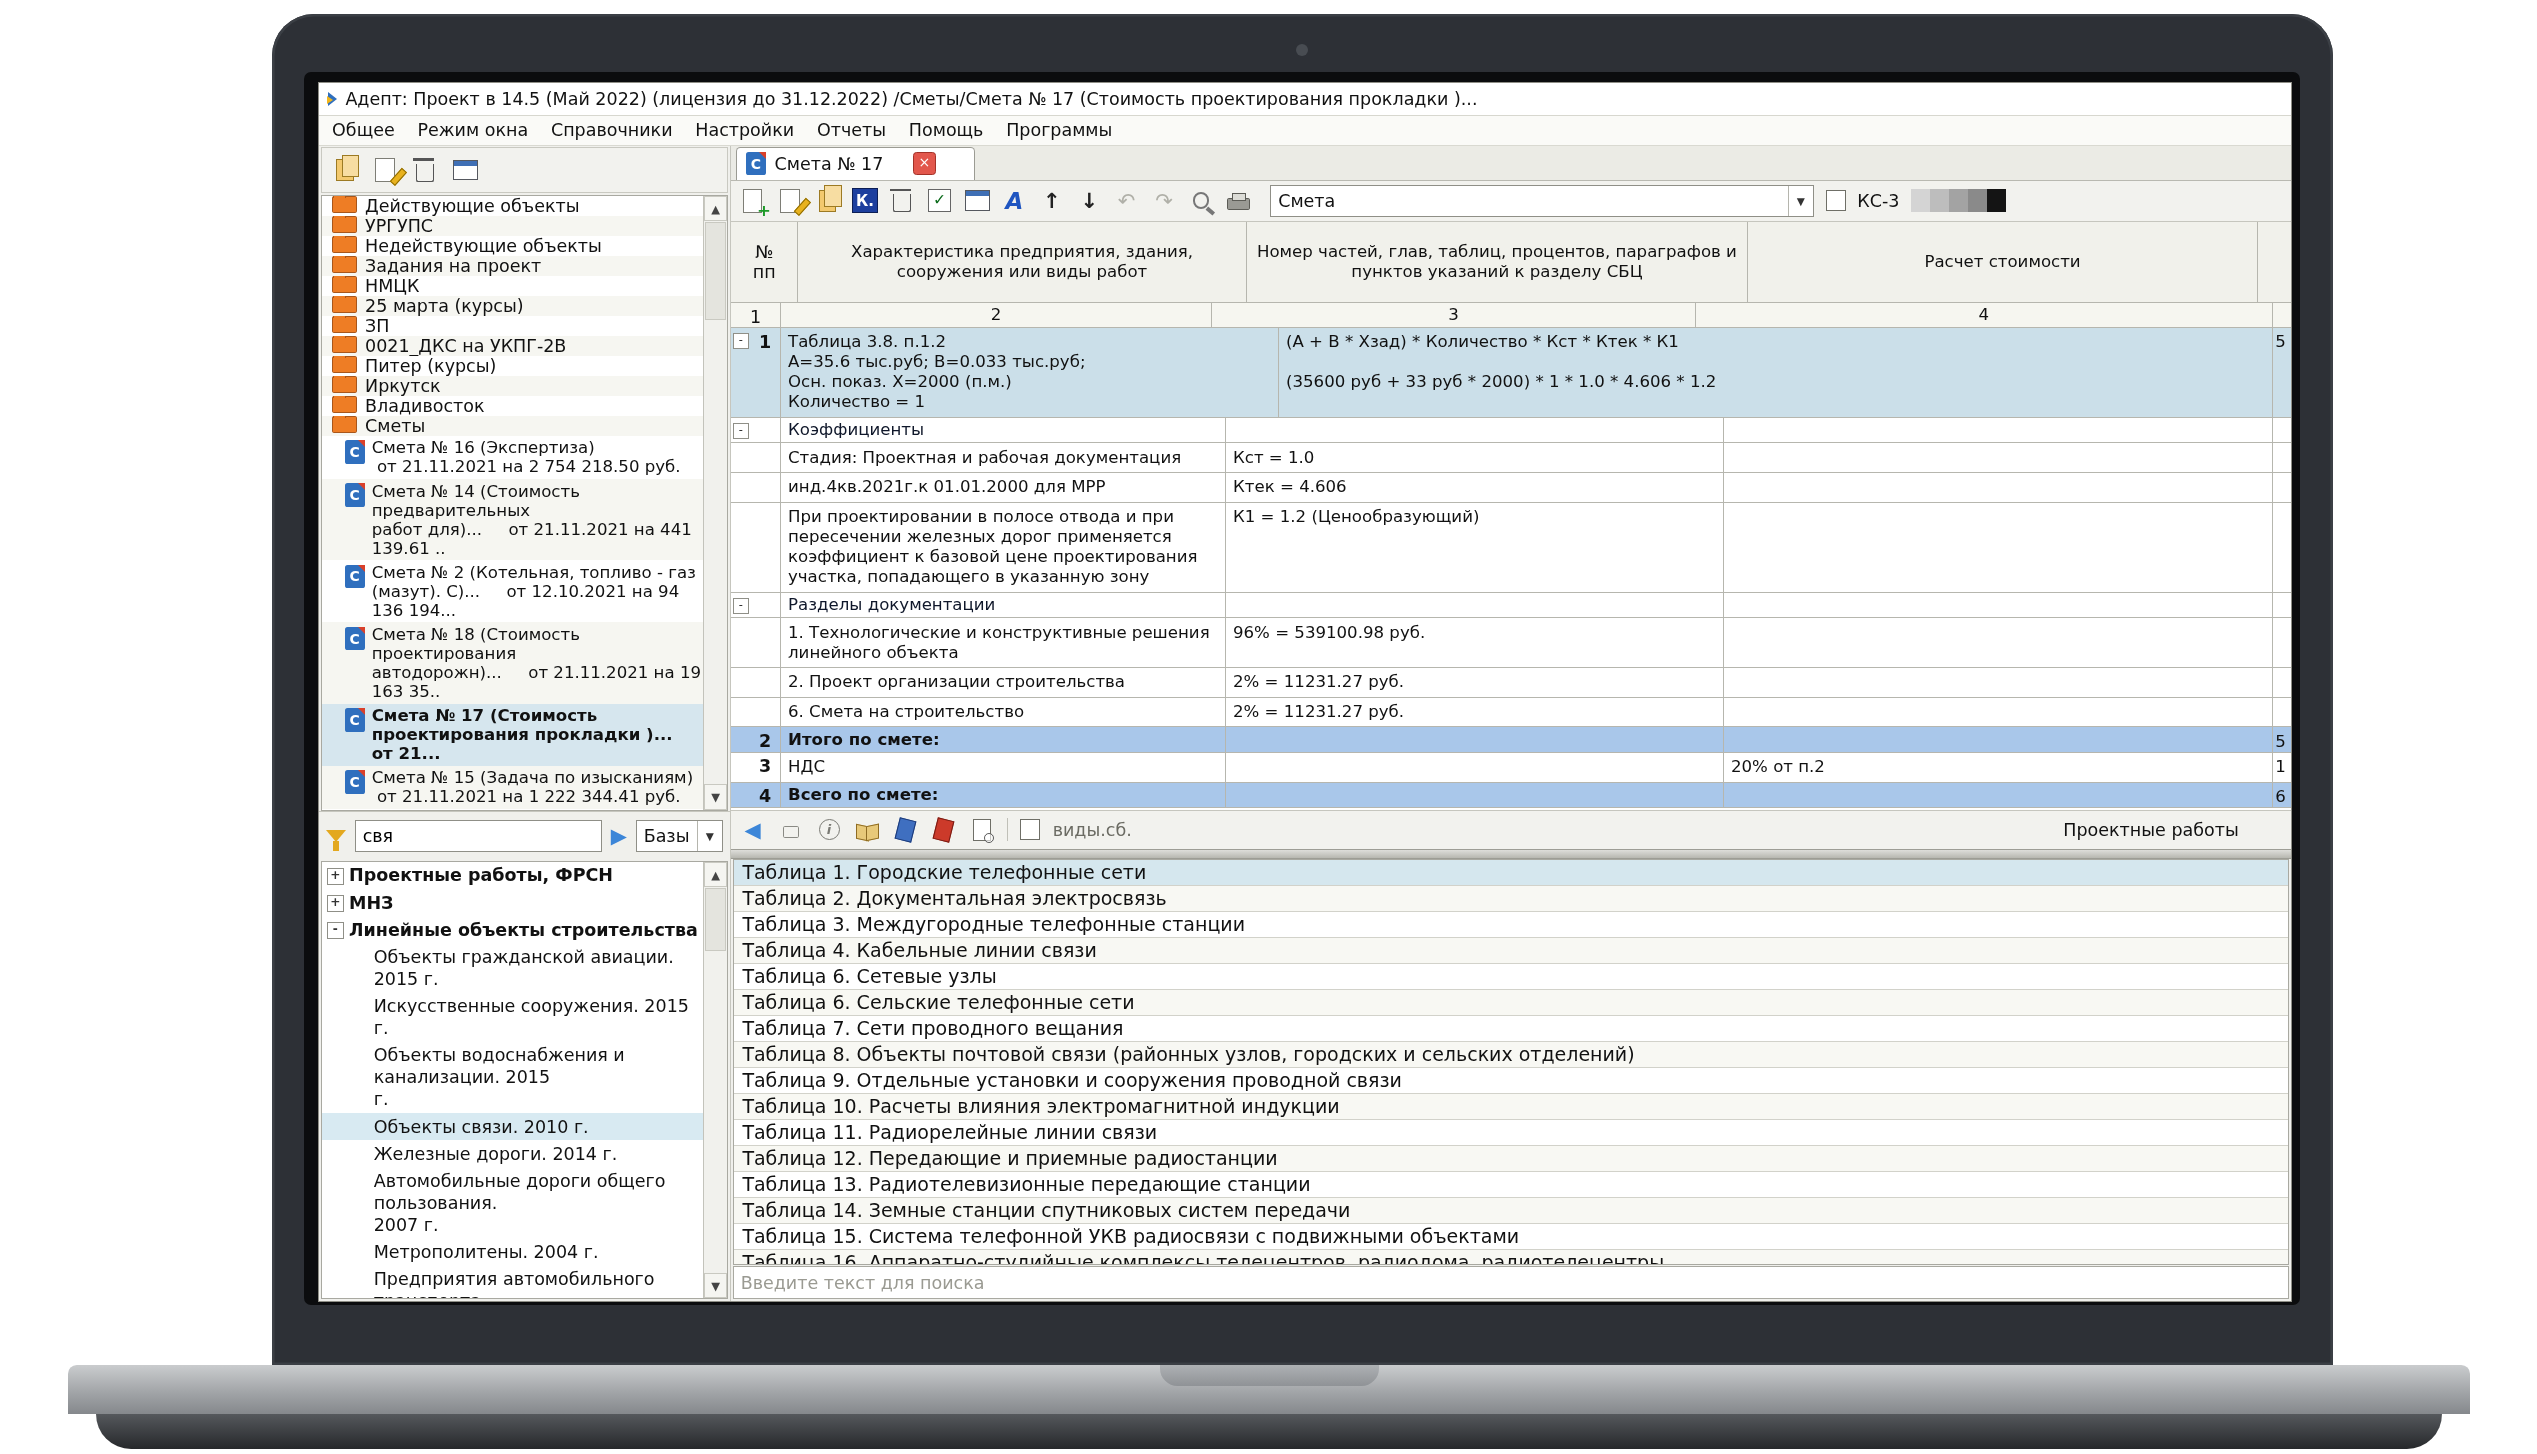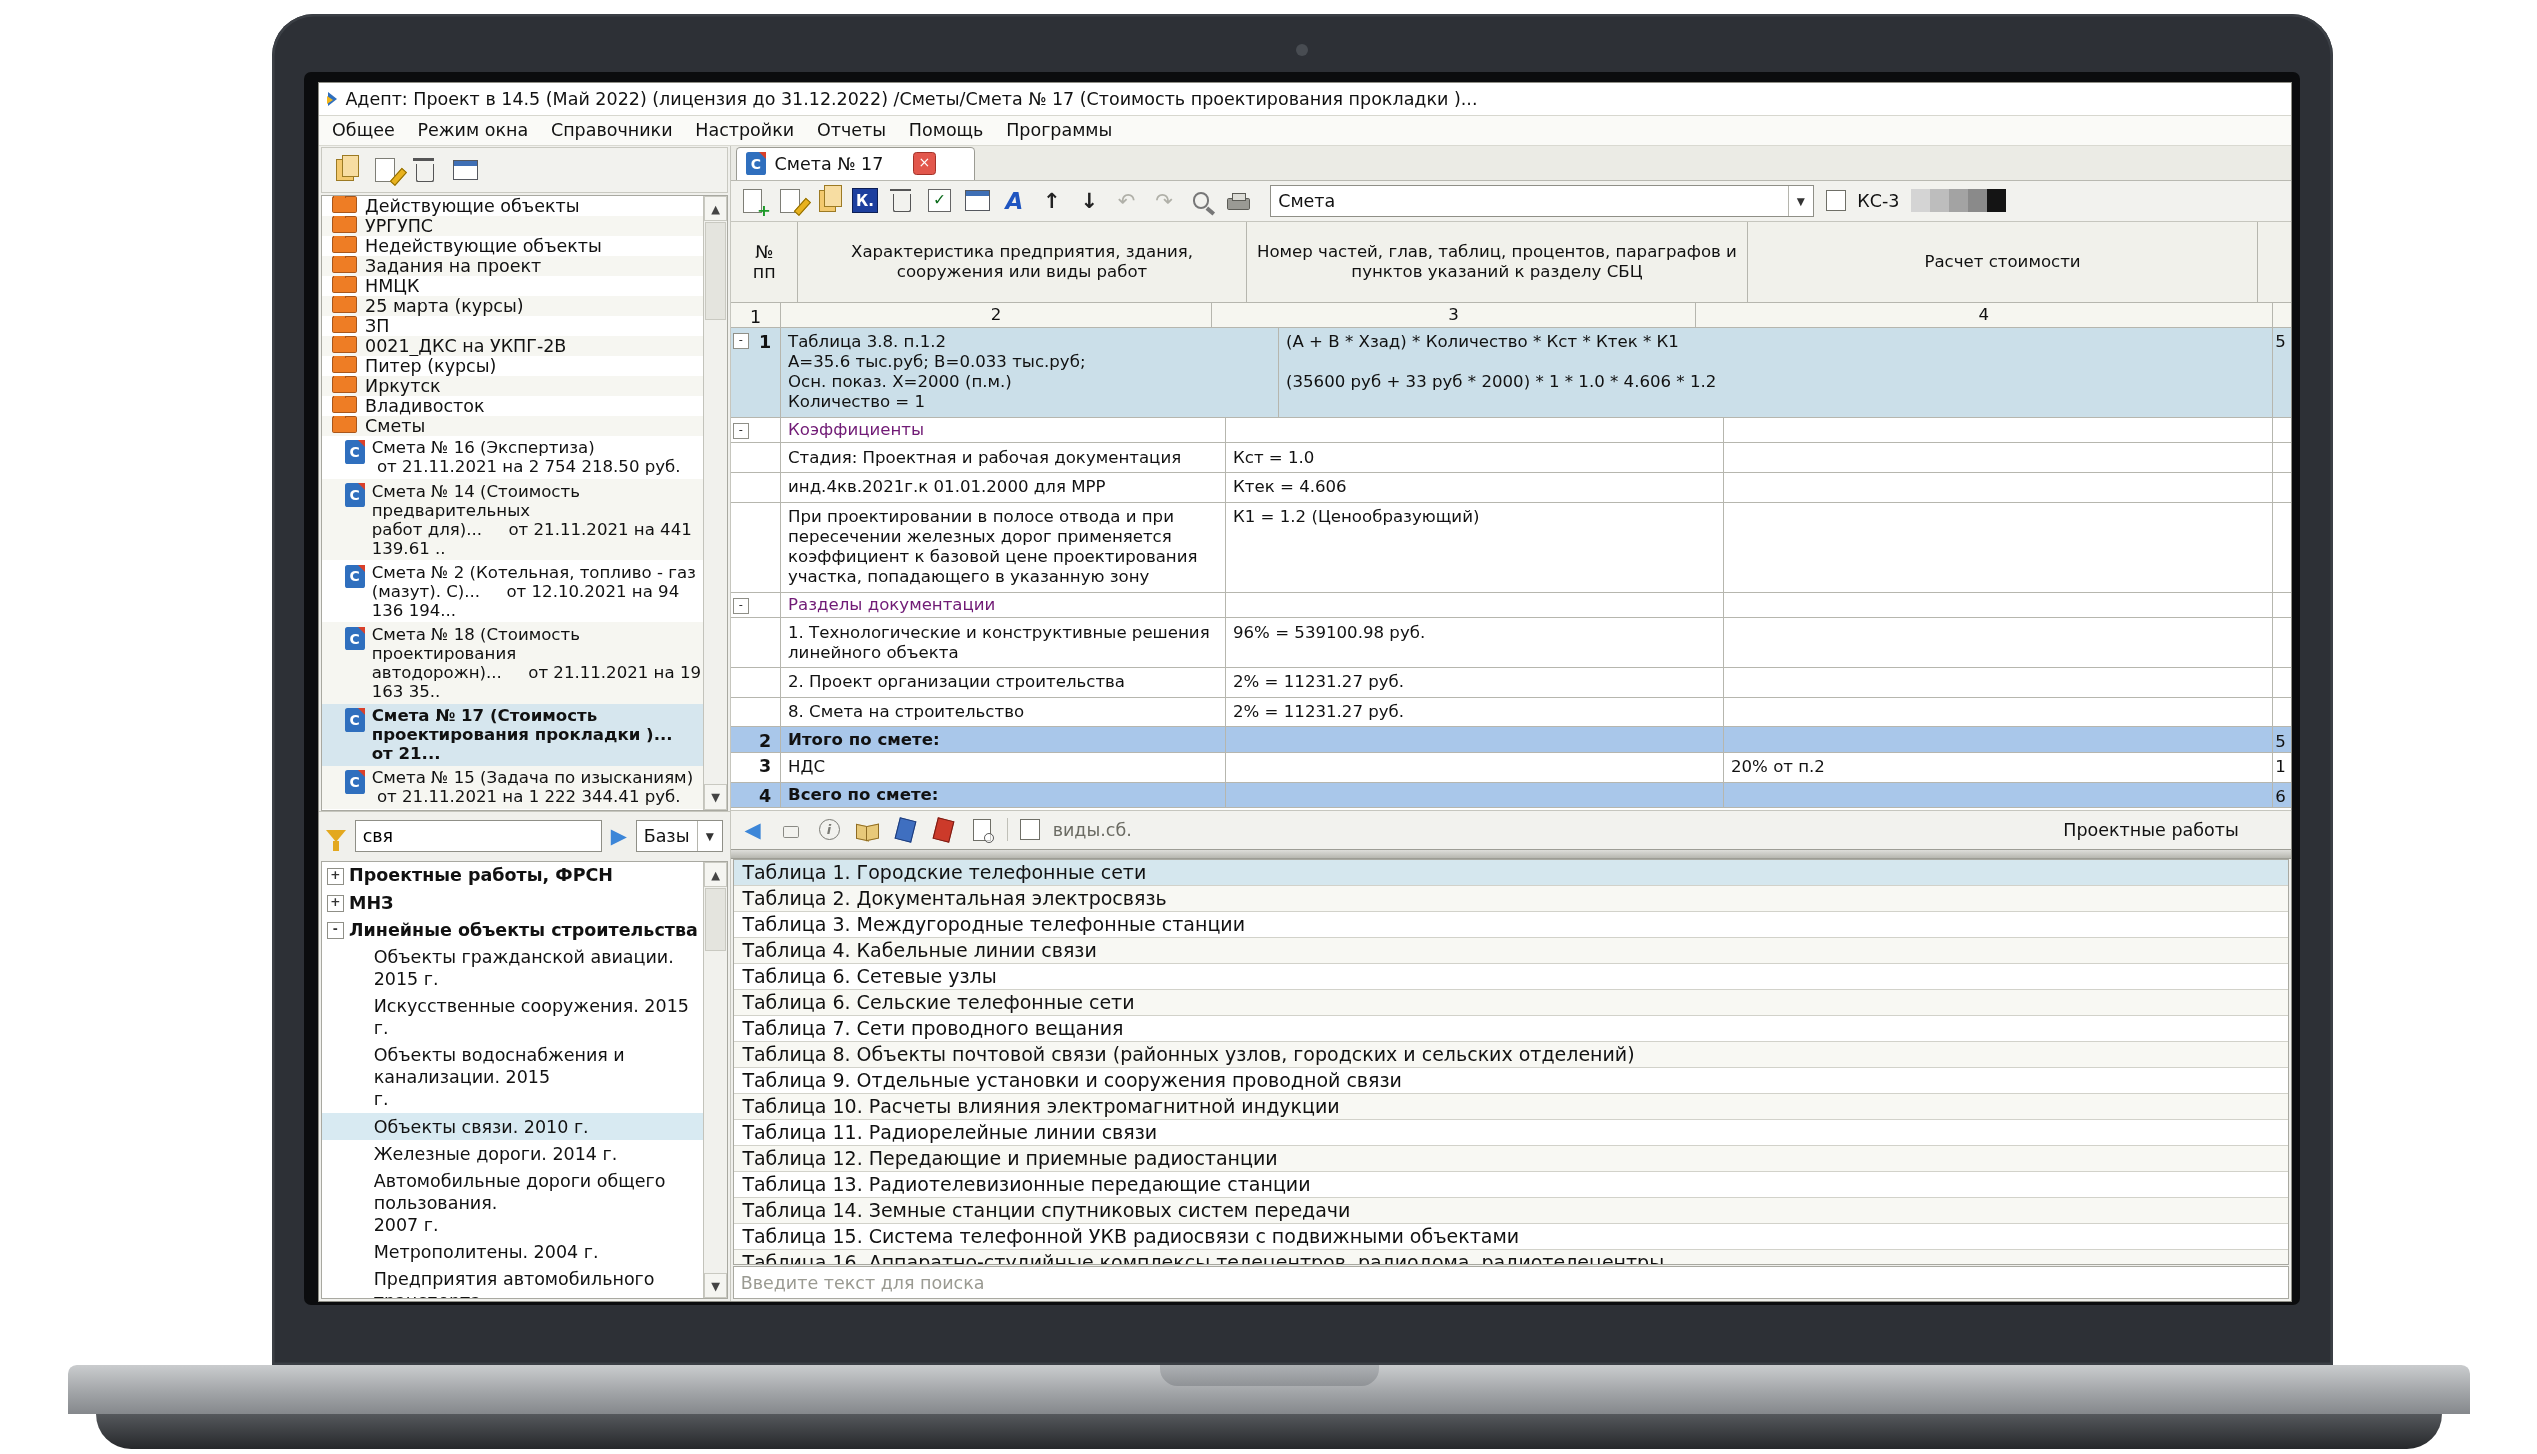--- a/index.html
+++ b/index.html
@@ -98,21 +98,21 @@
   .c-num{width:49px;flex:none;border-right:0.9px solid #b6b6ae;display:flex;align-items:flex-start;padding-top:3.5px;}
   .c-desc{width:430px;flex:none;border-right:0.9px solid #b6b6ae;padding:4.4px 7px;white-space:pre-wrap;line-height:20px;font-size:16.6px;}
   .c-ref{width:483px;flex:none;border-right:0.9px solid #b6b6ae;padding:4.4px 7px;white-space:pre-wrap;line-height:20px;font-size:16.6px;}
   .c-calc{flex:1;border-right:0.9px solid #b6b6ae;padding:4.4px 7px;white-space:pre-wrap;line-height:20px;font-size:16.6px;min-width:0;}
   .c-tail{width:15.7px;flex:none;padding:4.4px 0 0 2.6px;font-size:16.6px;overflow:hidden;}
   .texp{width:14px;height:14px;border:0.9px solid #8f8f87;background:#fff;font-size:11.4px;line-height:12.2px;text-align:center;color:#333;margin:1.7px;flex:none;}
   .texp:empty{visibility:hidden;}
   .numtxt{flex:1;text-align:center;font-weight:bold;font-size:17.5px;}
   .trow.sel{background:#cbdfe9;}
   .trow.sel>div{background:#cbdfe9;}
-  .trow.grp .c-desc{color:#701a75;padding:2.6px 7px;}
+  .trow.grp .c-desc{color:#0f172a;padding:2.6px 7px;}
   .trow.grp{height:24.5px;}
   .trow.tot{background:#a9c7ea;}
   .trow.tot>div{background:#a9c7ea;}
   .trow.tot .c-desc{font-weight:bold;padding:2.6px 7px;}
   .trow.tot{height:24.5px;}
   .tfill{flex:1;background:#fff;}
   
   .btoolbar{height:38px;flex:none;display:flex;align-items:center;gap:12.2px;padding:0 8.7px;background:#f2f2ee;}
   .band{height:8.7px;flex:none;background:linear-gradient(#dededa,#b7b7b0);border-top:0.9px solid #9d9d95;border-bottom:0.9px solid #9d9d95;}
   .ctxlabel{margin-left:auto;white-space:nowrap;overflow:hidden;flex:none;width:219px;}
@@ -563,21 +563,21 @@
               <div class="c-ref">2% = 11231.27 руб.</div>
               <div class="c-calc"></div>
               <div class="c-tail"></div>
             </div>
 
             <div class="trow">
               <div class="c-num">
                 <span class="texp"></span>
                 <span class="numtxt"></span>
               </div>
-              <div class="c-desc">8. Смета на строительство</div>
+              <div class="c-desc">6. Смета на строительство</div>
               <div class="c-ref">2% = 11231.27 руб.</div>
               <div class="c-calc"></div>
               <div class="c-tail"></div>
             </div>
 
             <div class="trow tot">
               <div class="c-num">
                 <span class="texp"></span>
                 <span class="numtxt">2</span>
               </div>

